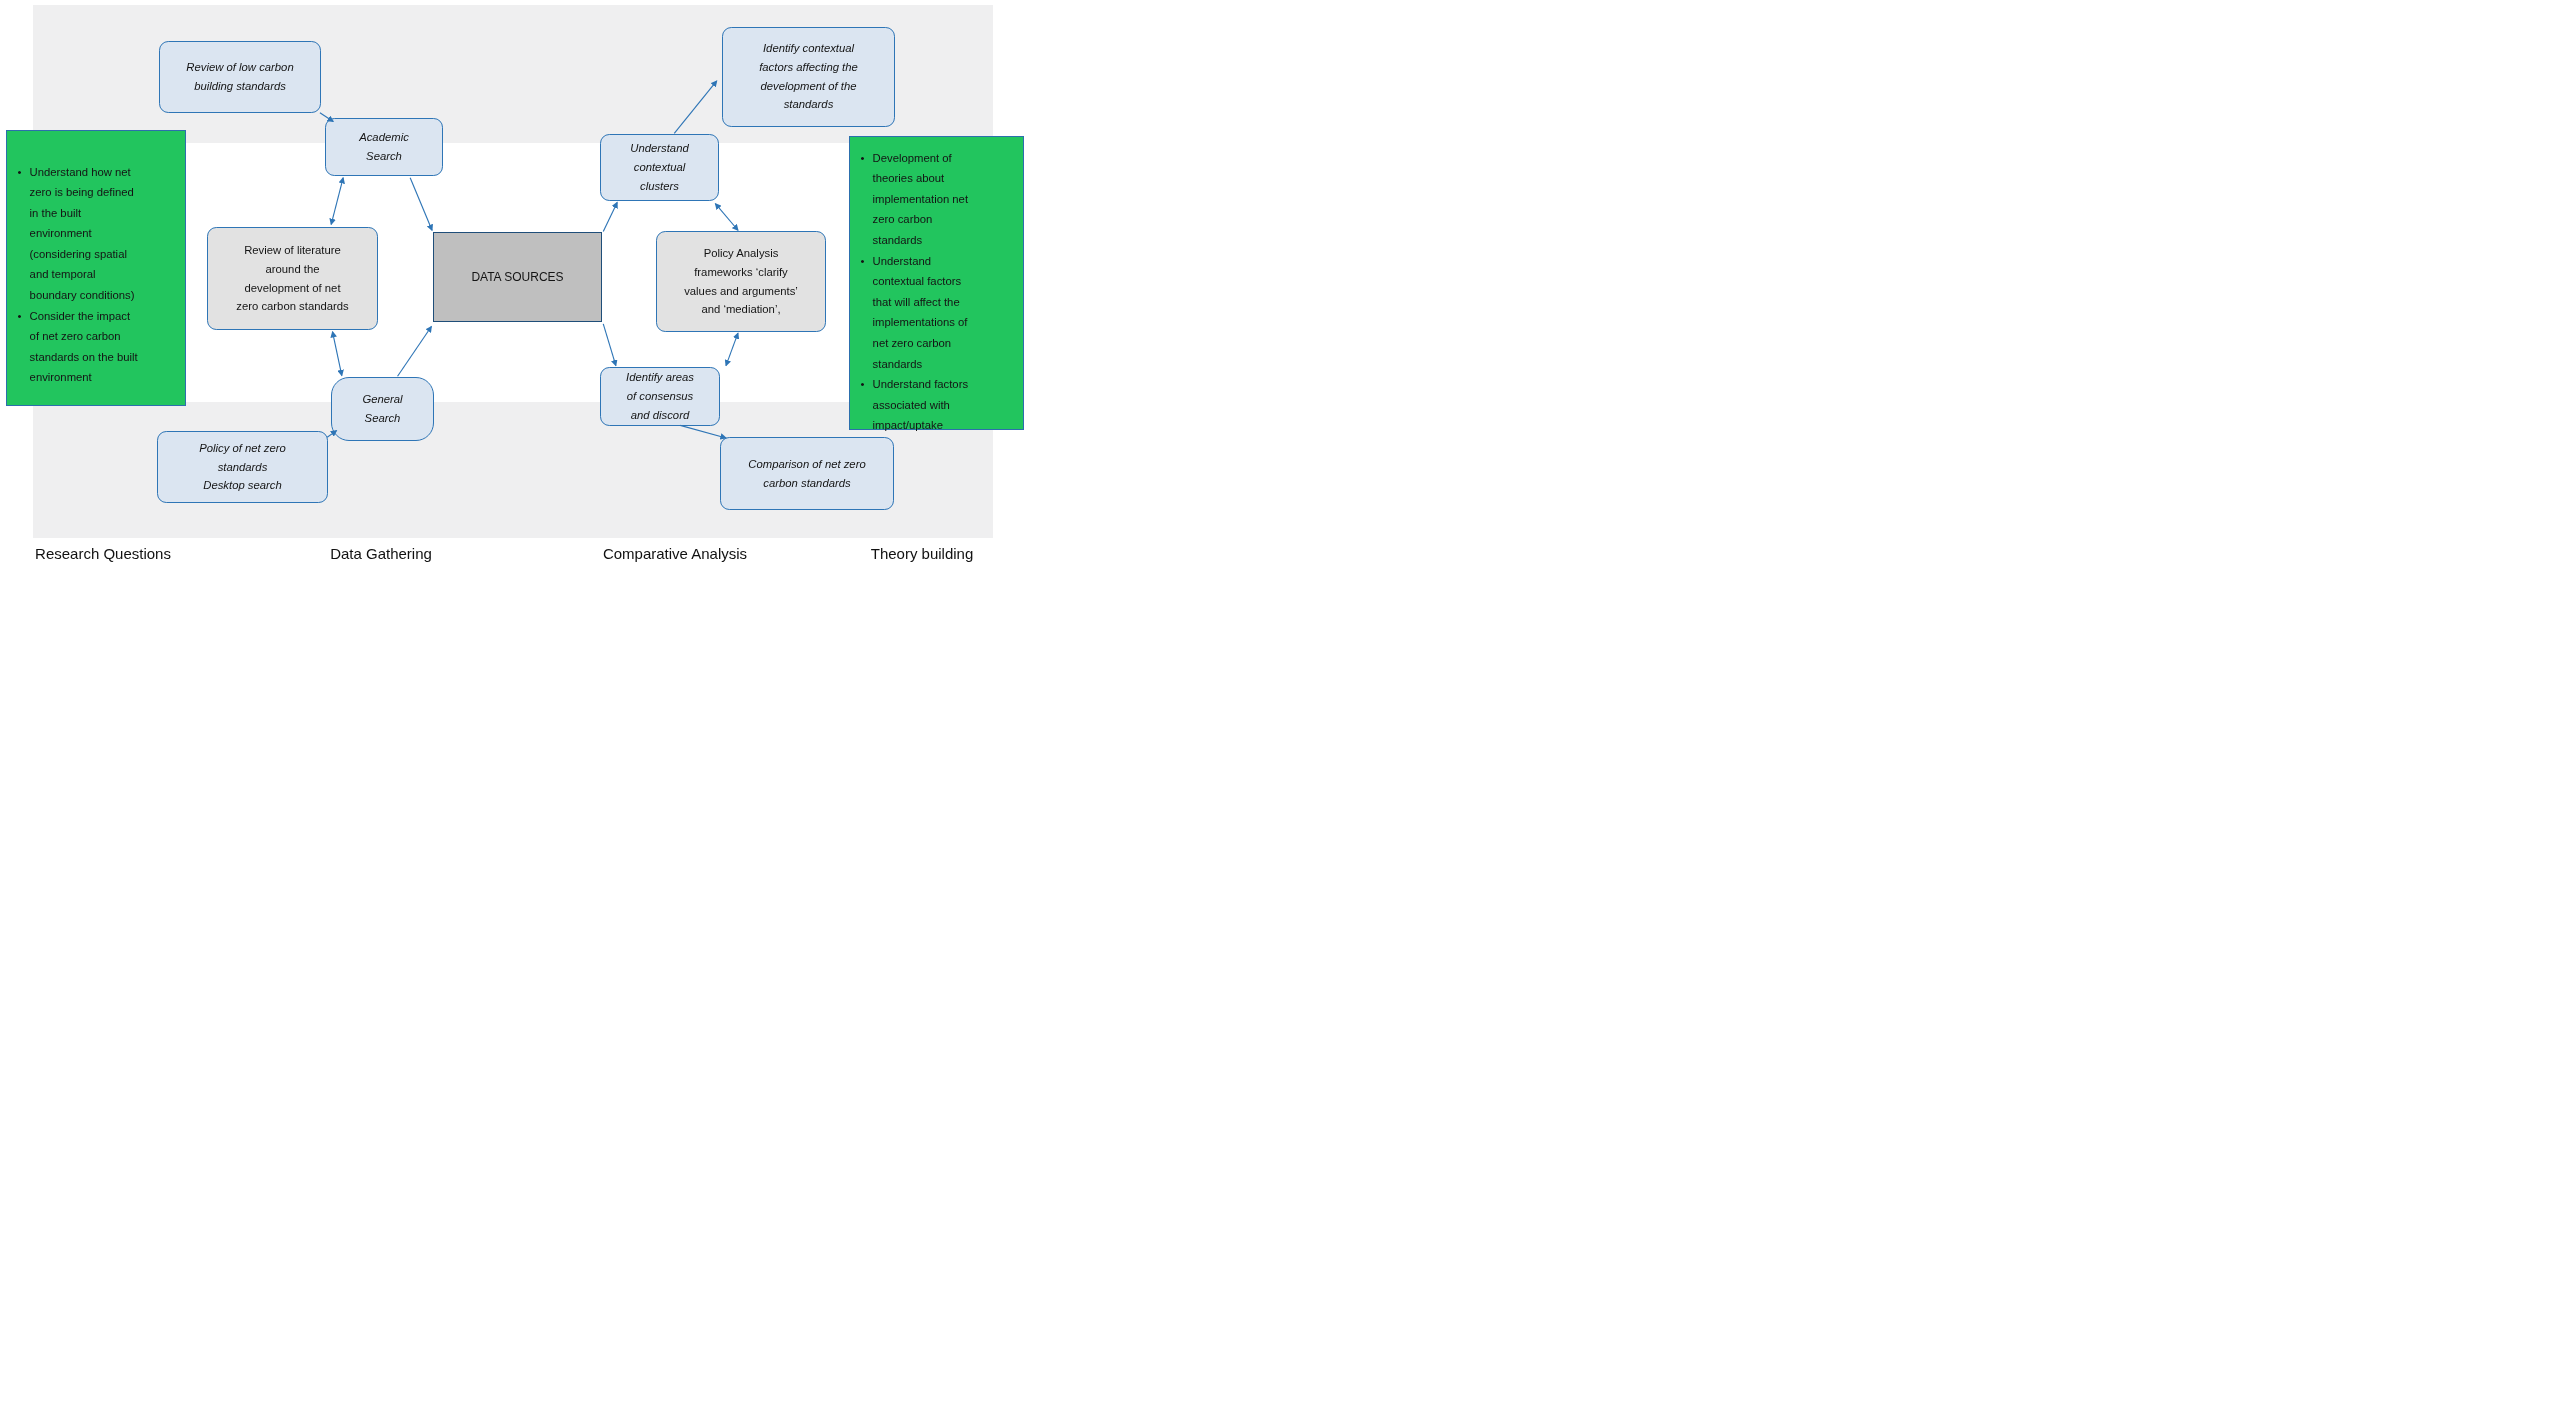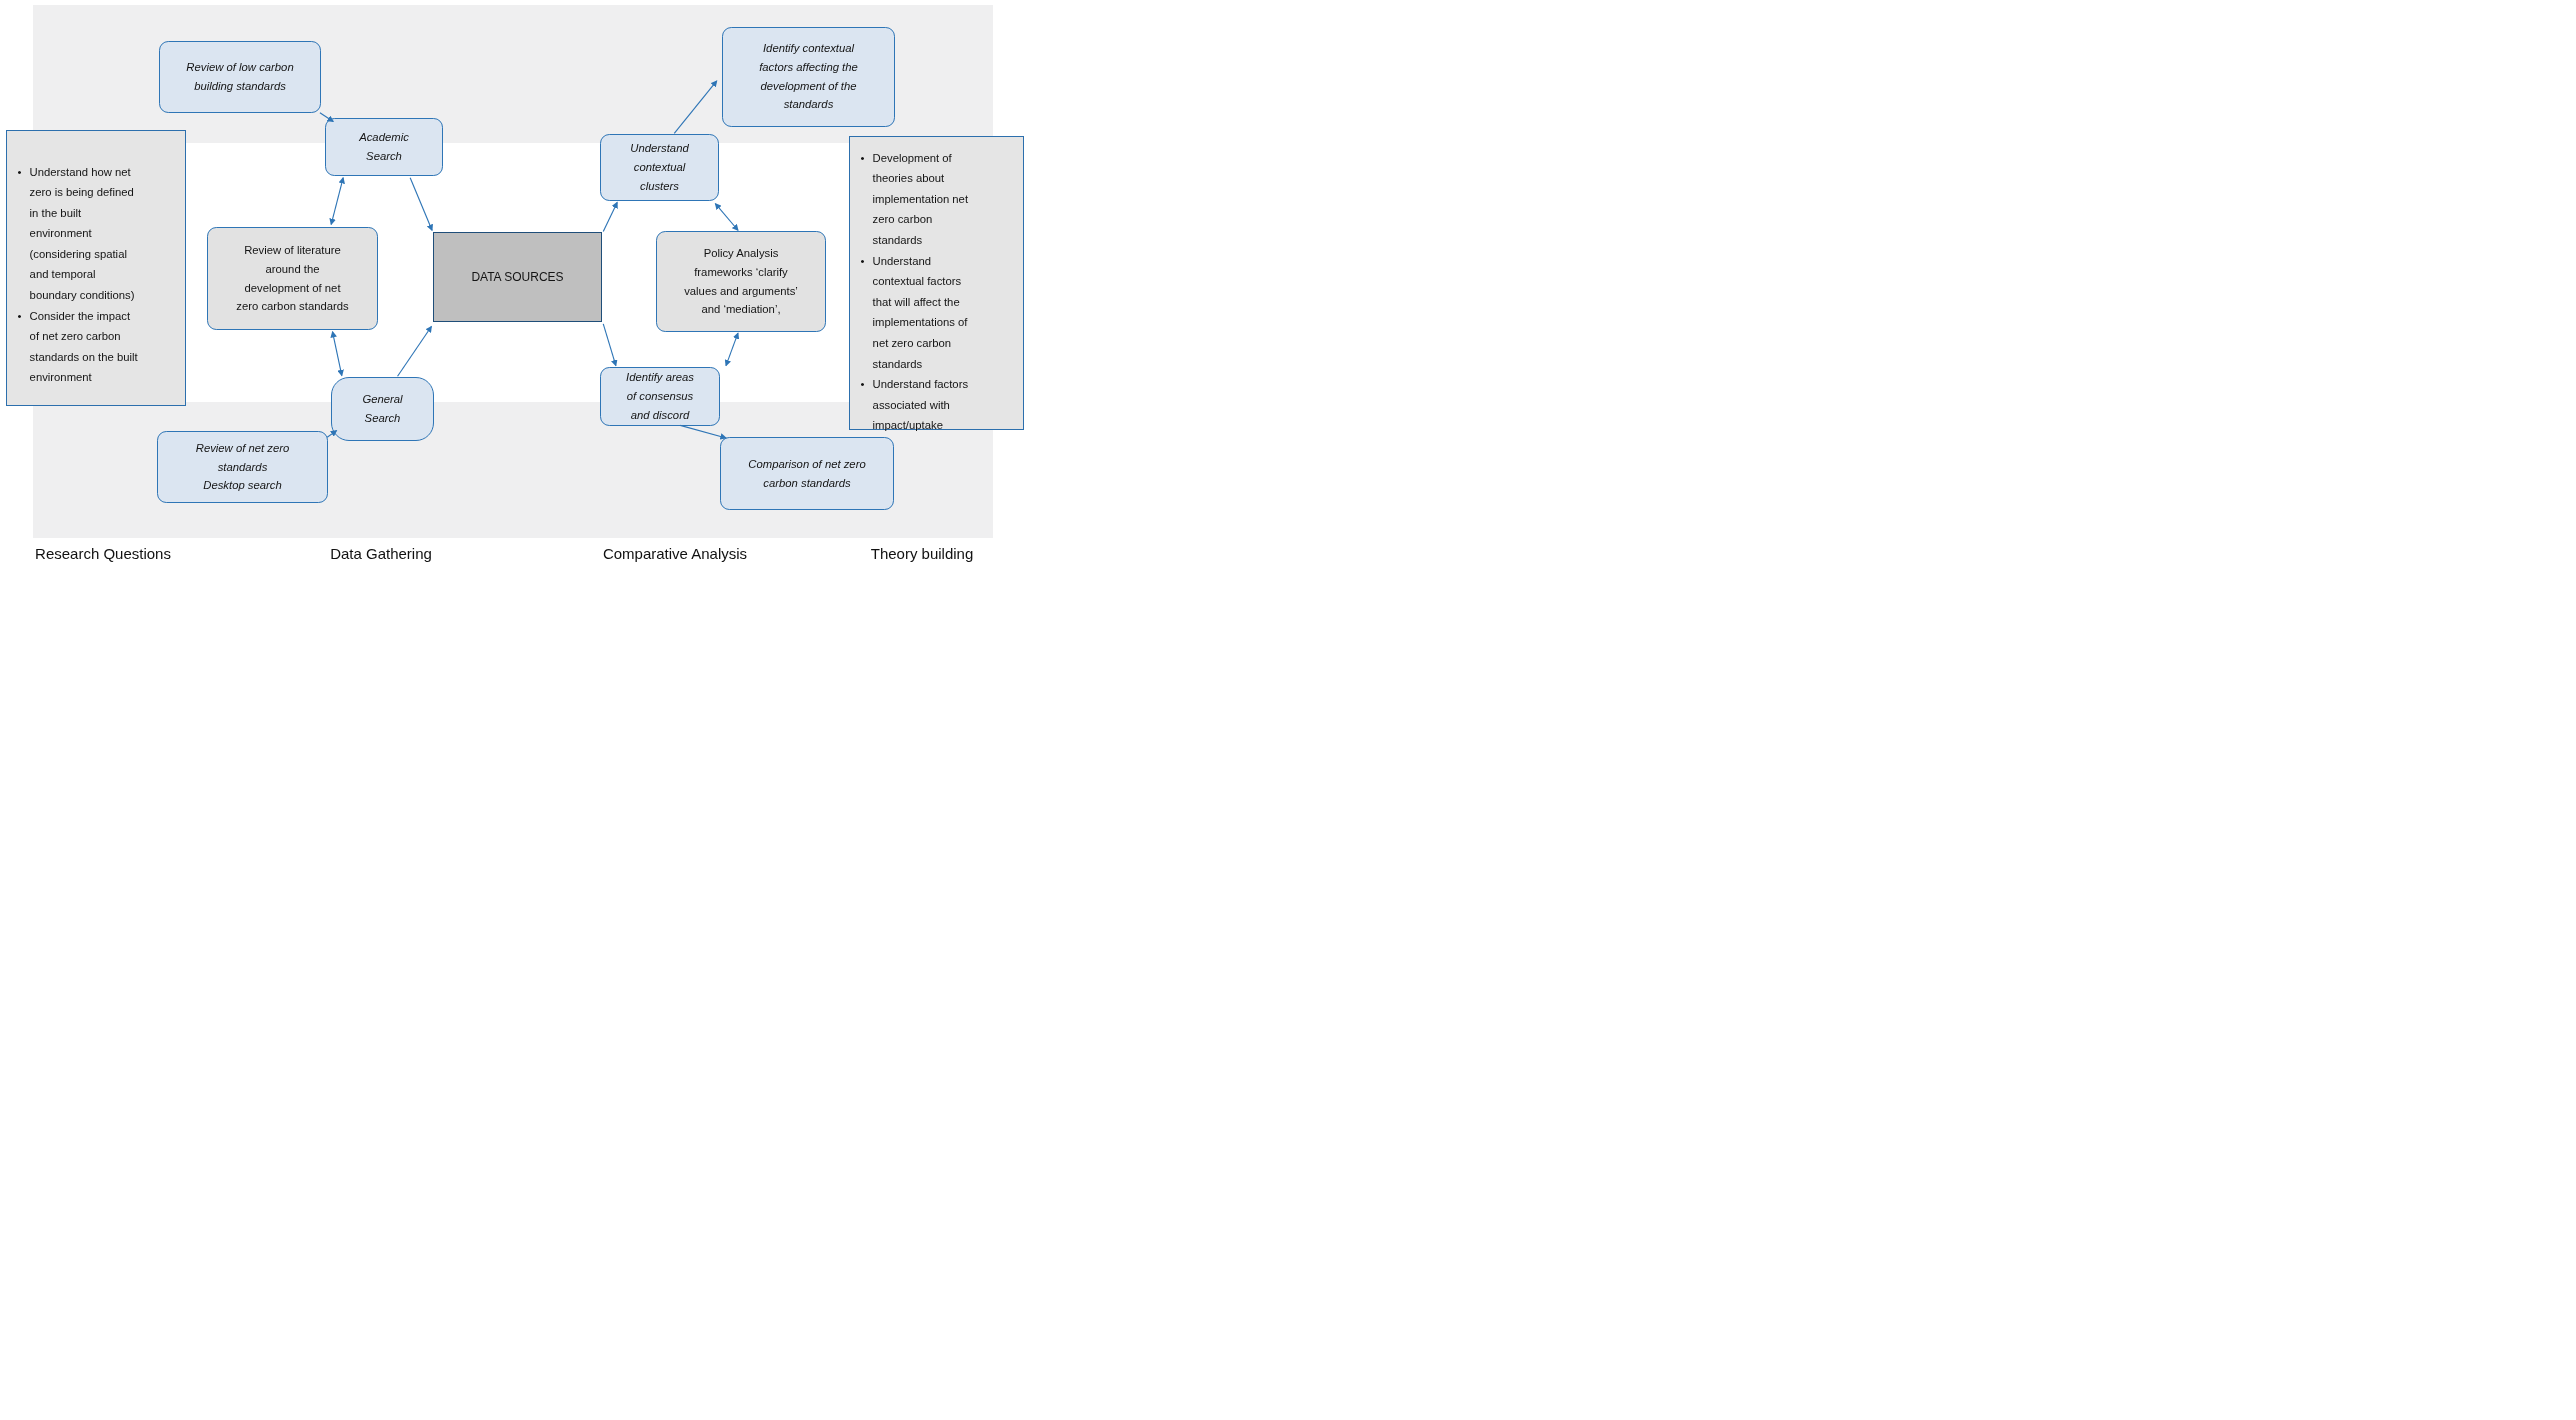--- a/index.html
+++ b/index.html
@@ -5,21 +5,21 @@
   html,body{margin:0;padding:0;background:#ffffff;font-family:"Liberation Sans",sans-serif;}
   .stage{position:relative;width:1030px;height:568px;background:#ffffff;overflow:hidden;}
   .canvas{position:absolute;left:32.5px;top:5.3px;width:960px;height:533px;background:#efeff0;}
   .band{position:absolute;left:32.5px;top:143px;width:960px;height:259px;background:#ffffff;}
   .box{position:absolute;display:flex;align-items:center;justify-content:center;text-align:center;
        color:#141414;font-size:11.3px;line-height:1.68;padding:2.7px 5.3px;box-sizing:border-box;
        white-space:pre-line;}
   .blue{background:#dbe5f1;border:1.1px solid #2e75b6;border-radius:9.3px;font-style:italic;}
   .grayr{background:#e2e2e2;border:1.1px solid #2e75b6;border-radius:9.3px;}
   .ds{background:#bfbfbf;border:1.3px solid #1f4e79;border-radius:0;font-size:12px;}
-  .panel{position:absolute;background:#e5e5e5;border:1.7px solid #2c6fad;box-sizing:border-box;color:#141414;}
+  .panel{position:absolute;background:#22c55e;border:1.7px solid #2c6fad;box-sizing:border-box;color:#141414;}
   .panel ul{list-style:none;margin:0;padding:0;}
   .panel li{display:flex;font-size:11.3px;line-height:20.6px;}
   .panel li::before{content:"\2022";flex:0 0 22.6px;padding-left:10.6px;box-sizing:border-box;}
   .panel li span{white-space:pre-line;flex:1 1 auto;padding-right:2.7px;}
   .panel-left ul{padding-top:30.5px;}
   .panel-right ul{padding-top:10.6px;}
   .lane-label{position:absolute;top:545px;transform:translateX(-50%);font-size:15px;color:#111;white-space:nowrap;}
   svg.arrows{position:absolute;left:0;top:0;pointer-events:none;}
   svg.arrows line{stroke:#2e75b6;stroke-width:1.7;}
 </style>
@@ -85,21 +85,21 @@
   <div class="box grayr" style="left:207px;top:227px;width:171px;height:103px;">Review of literature
 around the
 development of net
 zero carbon standards</div>
 
   <div class="box ds" style="left:433px;top:232px;width:169px;height:90px;">DATA SOURCES</div>
 
   <div class="box blue" style="left:331px;top:377px;width:103px;height:64px;border-radius:18px;">General
 Search</div>
 
-  <div class="box blue" style="left:157px;top:431px;width:171px;height:72px;">Review of net zero
+  <div class="box blue" style="left:157px;top:431px;width:171px;height:72px;">Policy of net zero
 standards
 Desktop search</div>
 
   <div class="box blue" style="left:600px;top:134px;width:119px;height:67px;">Understand
 contextual
 clusters</div>
 
   <div class="box blue" style="left:722px;top:26.5px;width:173px;height:100px;">Identify contextual
 factors affecting the
 development of the

